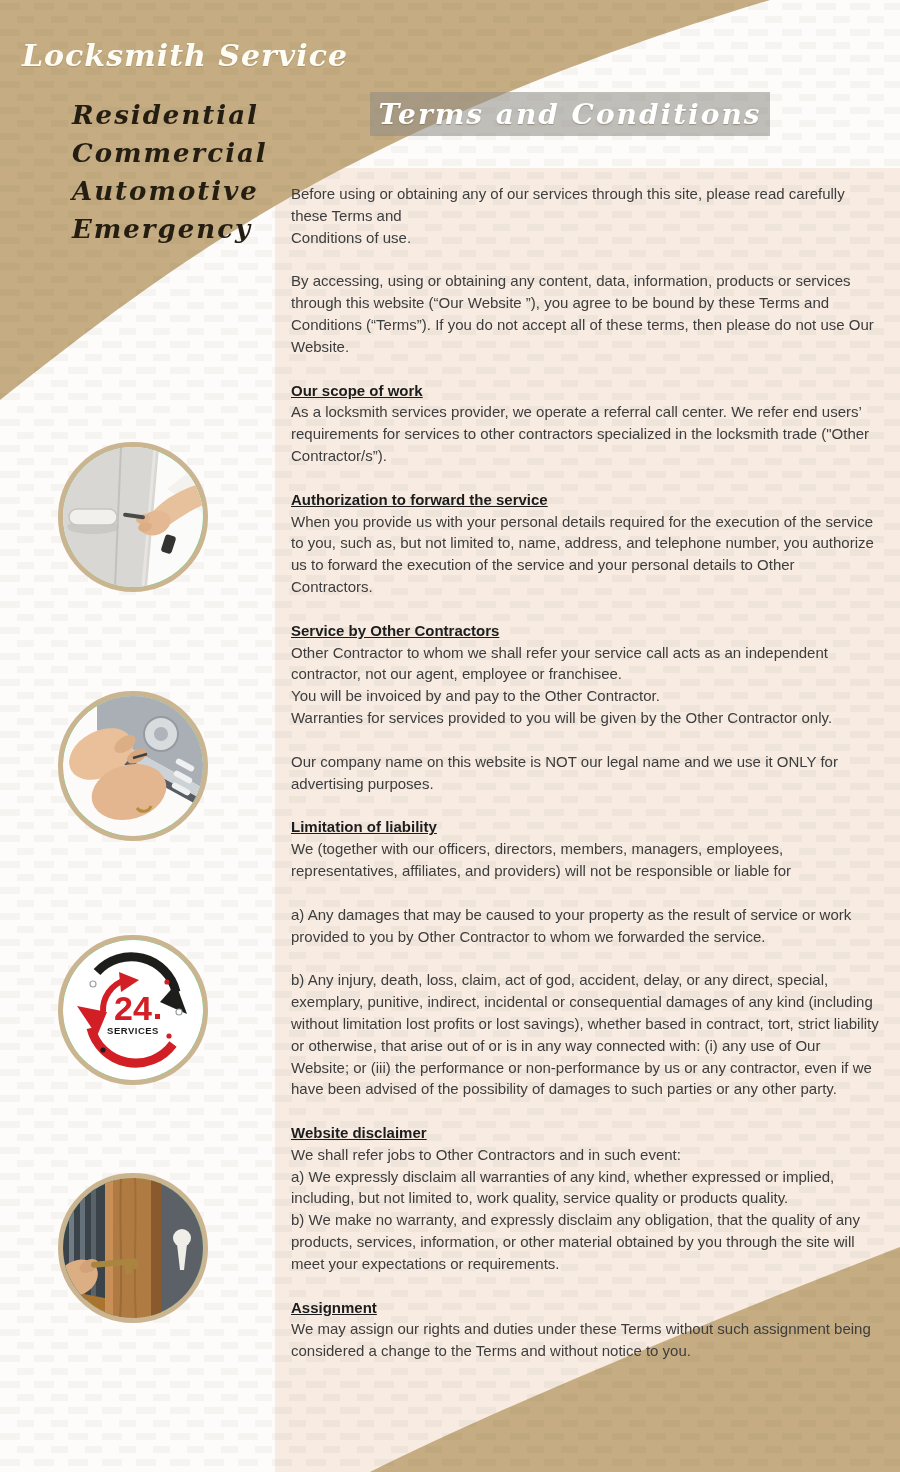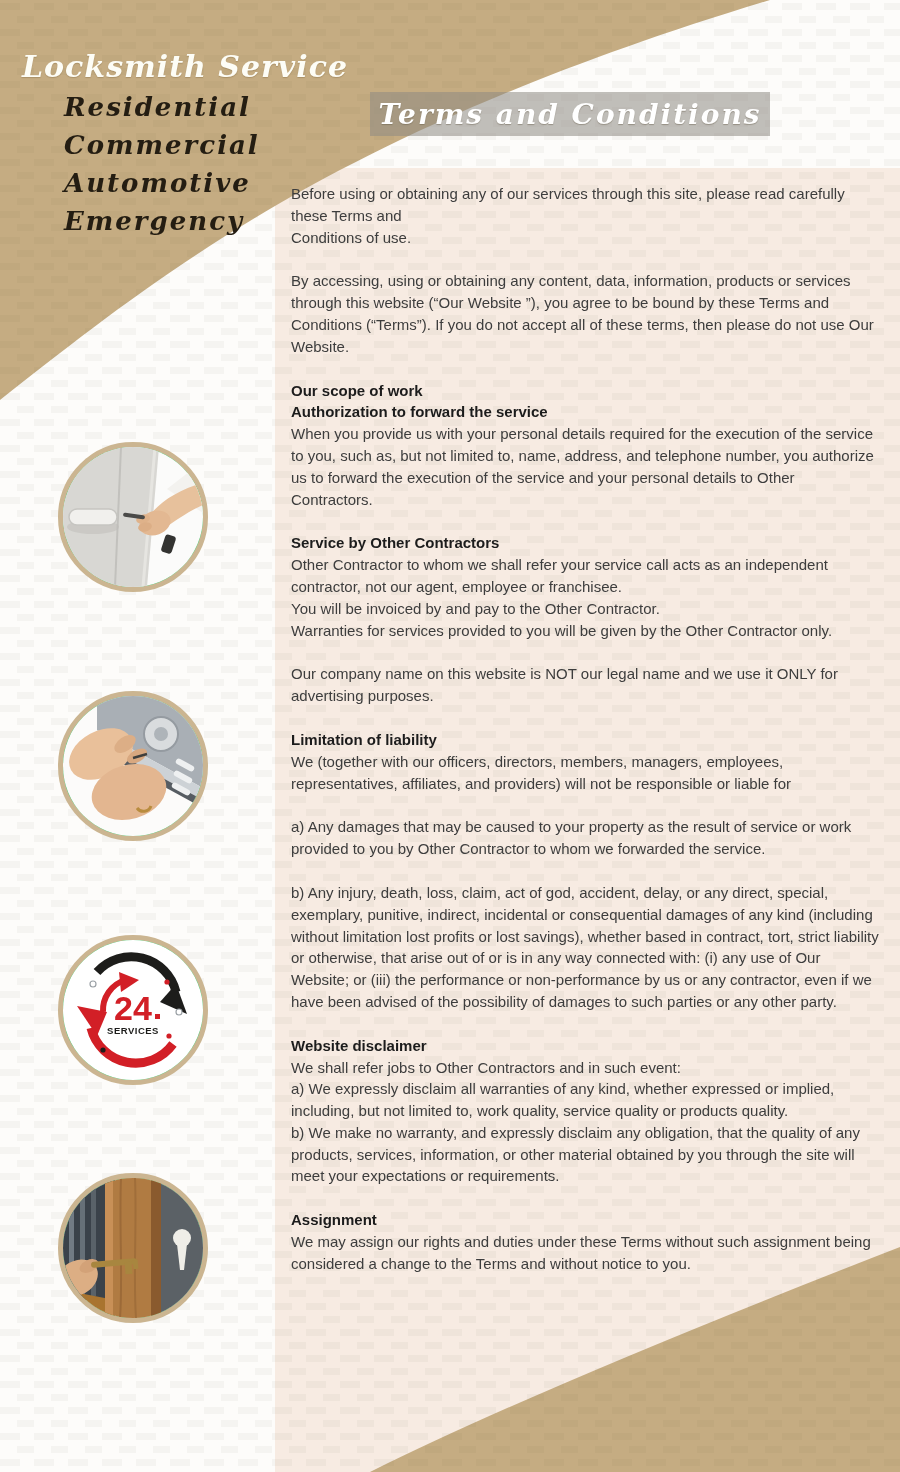--- a/index.html
+++ b/index.html
@@ -7,27 +7,27 @@
     width:900px;height:1472px;position:relative;overflow:hidden;
     background:var(--page,#fdfcfa);
     font-family:"Liberation Sans",sans-serif;
   }
   
   #bg-svg{position:absolute;inset:0;z-index:0;display:block;}
   .shape-tan{fill:var(--tan,#c5ac82);}
   .shape-panel{fill:var(--panel,#f7ebe2);}
   .shape-page{fill:var(--page,#fdfcfa);}
   
-  .brand{position:absolute;left:22px;top:49px;z-index:2;}
+  .brand{position:absolute;left:22px;top:38px;z-index:2;}
   .brand h1{
     margin:0;font-family:"DejaVu Serif",serif;font-style:italic;font-weight:bold;
     font-size:30px;letter-spacing:1px;color:var(--brand,#fdfdf6);
     text-shadow:0 1px 1px rgba(120,95,55,.35);
   }
-  .service-list{position:absolute;left:64px;top:88px;z-index:2;list-style:none;margin:0;padding:0;}
+  .service-list{position:absolute;left:64px;top:88px;z-index:2;list-style:none;margin:8px;padding:0;}
   .service-list li{
     font-family:"DejaVu Serif",serif;font-style:italic;font-weight:bold;
     font-size:26px;line-height:38px;letter-spacing:2px;color:var(--services,#241d12);
   }
   
   .title-bar{
     position:absolute;left:370px;top:92px;width:400px;height:44px;z-index:2;
     display:flex;align-items:center;justify-content:center;
     background:var(--overlay,#8e8a84);opacity:1;
   }
@@ -38,21 +38,21 @@
     position:relative;margin:0;font-family:"DejaVu Serif",serif;font-style:italic;font-weight:bold;
     font-size:28px;letter-spacing:2px;color:#ffffff;white-space:nowrap;
     text-shadow:0 1px 1px rgba(90,80,60,.4);
   }
   
   .terms{
     position:absolute;left:275px;top:168px;width:625px;height:1156px;z-index:2;
     box-sizing:border-box;padding:15px 20px 0 16px;
     font-size:15px;line-height:21.8px;color:var(--body,#3d3d3d);
   }
-  .terms h3{margin:0;font-size:15px;line-height:21.8px;font-weight:bold;color:var(--heading,#1c1c1c);}
+  .terms h3{margin:0;font-size:15px;line-height:21.8px;font-weight:bold;color:var(--heading,#1c1c1c);text-decoration:underline;}
   .terms p{margin:0 0 22px;white-space:pre-line;}
   
   .photo{
     position:absolute;left:58px;width:150px;height:150px;z-index:2;box-sizing:border-box;
     border:5px solid var(--ring,#cbb591);border-radius:50%;overflow:hidden;background:#22c55e;
   }
   .photo svg{display:block;width:140px;height:140px;}
   #photo-1{top:442px;} #photo-2{top:691px;} #photo-3{top:935px;} #photo-4{top:1173px;}
   .badge-num{font-family:"Liberation Sans",sans-serif;font-weight:bold;font-size:34px;fill:var(--badge-red,#d21f26);}
   .badge-label{font-family:"Liberation Sans",sans-serif;font-weight:bold;font-size:9.5px;fill:var(--badge-black,#1d1d1b);letter-spacing:.5px;}
@@ -91,20 +91,21 @@
 <div class="terms" id="terms-container">
     <section class="t-sec">
       <p>Before using or obtaining any of our services through this site, please read carefully these Terms and
 Conditions of use.</p>
     </section>
     <section class="t-sec">
       <p>By accessing, using or obtaining any content, data, information, products or services through this website (“Our Website ”), you agree to be bound by these Terms and Conditions (“Terms”). If you do not accept all of these terms, then please do not use Our Website.</p>
     </section>
     <section class="t-sec">
       <h3>Our scope of work</h3>
+      <p>As a locksmith services provider, we operate a referral call center. We refer end users’ requirements for services to other contractors specialized in the locksmith trade ("Other Contractor/s”).</p>
     </section>
     <section class="t-sec">
       <h3>Authorization to forward the service</h3>
       <p>When you provide us with your personal details required for the execution of the service to you, such as, but not limited to, name, address, and telephone number, you authorize us to forward the execution of the service and your personal details to Other Contractors.</p>
     </section>
     <section class="t-sec">
       <h3>Service by Other Contractors</h3>
       <p>Other Contractor to whom we shall refer your service call acts as an independent contractor, not our agent, employee or franchisee.
 You will be invoiced by and pay to the Other Contractor.
 Warranties for services provided to you will be given by the Other Contractor only.</p>

